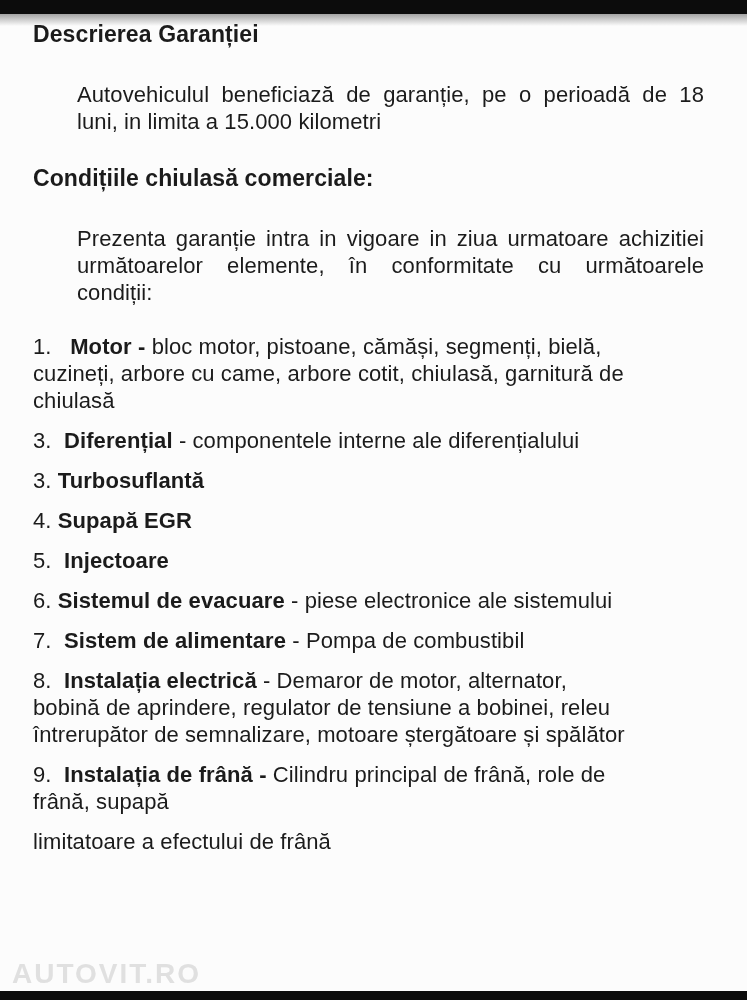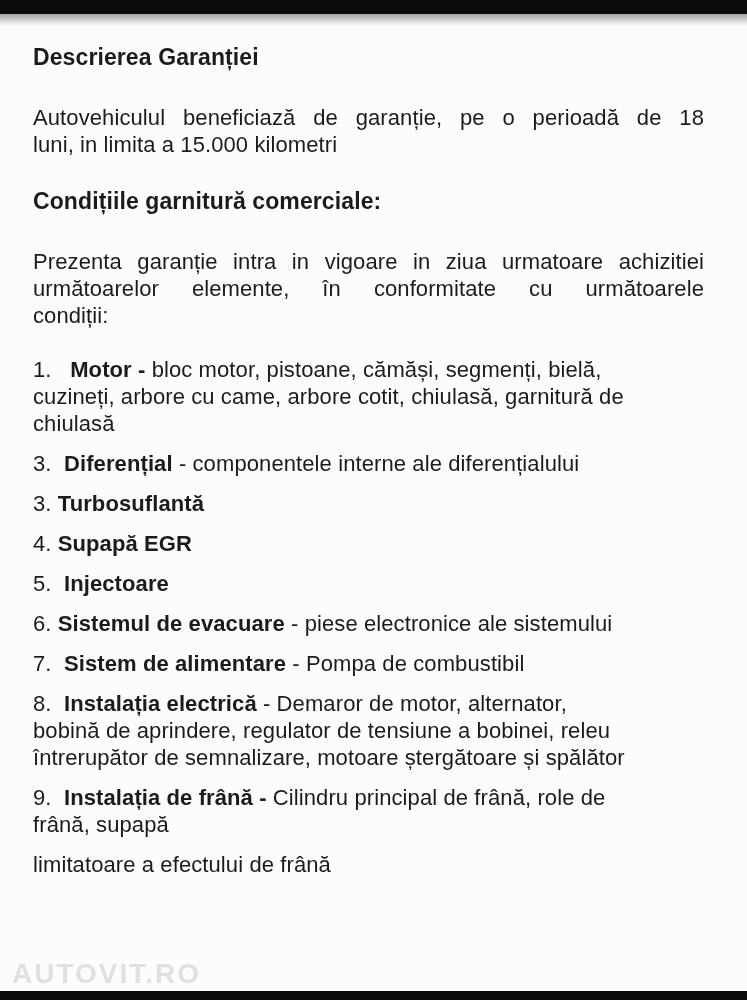--- a/index.html
+++ b/index.html
@@ -31,34 +31,34 @@
   }
   .letterbox-bottom {
     position: absolute;
     bottom: 0; left: 0; right: 0;
     height: 9px;
     background: #0c0c0c;
     z-index: 3;
   }
   .doc {
     position: absolute;
-    top: 12px;
+    top: 0;
     left: 33px;
     width: 671px;
-    padding-top: 32px;
+    padding-top: 21px;
     font-size: 22px;
     line-height: 27px;
     letter-spacing: 0.1px;
   }
   .blk { margin: 0; }
   .blk-title {
     font-size: 23px;
     font-weight: bold;
   }
-  .blk-paragraph { margin-top: 33px; }
+  .blk-paragraph { margin-top: 33px; margin-left: 44px; }
   .blk-heading {
     margin-top: 30px;
     font-size: 23px;
     font-weight: bold;
   }
   .blk-item { margin-top: 13px; }
   .blk-paragraph + .blk-item { margin-top: 27px; }
   .line { display: block; }
   
   .line span { white-space: pre; }
@@ -89,21 +89,21 @@
 
 <div class="doc">
     <div class="blk blk-title">
       <div class="line"><span class="b">Descrierea Garanției</span></div>
     </div>
     <div class="blk blk-paragraph">
       <div class="line j"><span>Autovehiculul beneficiază de garanție, pe o perioadă de 18</span></div>
       <div class="line"><span>luni, in limita a 15.000 kilometri</span></div>
     </div>
     <div class="blk blk-heading">
-      <div class="line"><span class="b">Condițiile garnitură comerciale:</span></div>
+      <div class="line"><span class="b">Condițiile chiulasă comerciale:</span></div>
     </div>
     <div class="blk blk-paragraph">
       <div class="line j"><span>Prezenta garanție intra in vigoare in ziua urmatoare achizitiei</span></div>
       <div class="line j"><span>următoarelor elemente, în conformitate cu următoarele</span></div>
       <div class="line"><span>condiții:</span></div>
     </div>
     <div class="blk blk-item">
       <div class="line"><span class="num">1.   </span><span class="b">Motor -</span><span> bloc motor, pistoane, cămăși, segmenți, bielă,</span></div>
       <div class="line"><span>cuzineți, arbore cu came, arbore cotit, chiulasă, garnitură de</span></div>
       <div class="line"><span>chiulasă</span></div>

